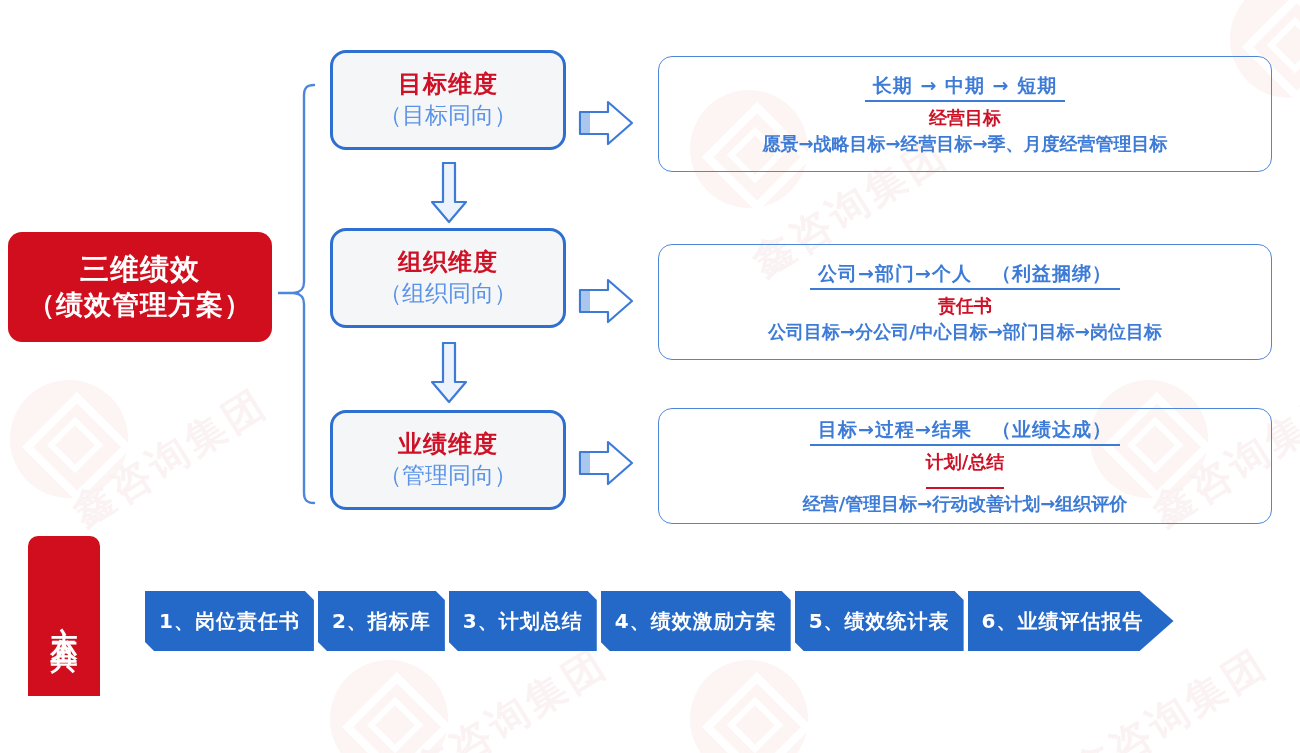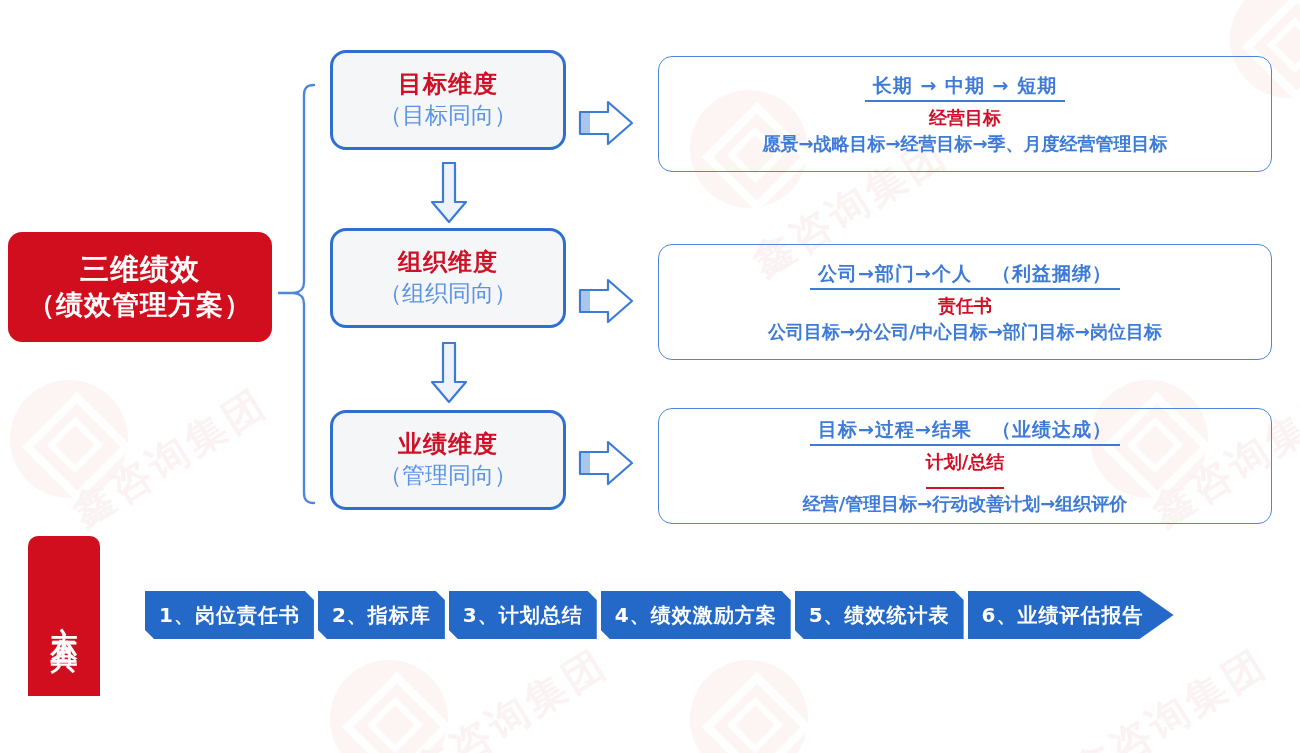--- a/index.html
+++ b/index.html
@@ -88,21 +88,21 @@
     display:flex; align-items:center; justify-content:center;
     color:#fff; font-size:27px; font-weight:700;
     writing-mode:vertical-rl; letter-spacing:7px; padding-top:6px;
   }
 
   
   .tools-row{ position:absolute; left:145px; top:591px; height:60px; display:flex; }
   .chip{
     background:#2468C8; color:#fff; font-size:20px; font-weight:700;
     display:flex; align-items:center; justify-content:center;
-    height:48px; margin-right:4px; letter-spacing:1px; white-space:nowrap;
+    height:60px; margin-right:4px; letter-spacing:1px; white-space:nowrap;
     padding:0 14px;
     clip-path: polygon(0 0, calc(100% - 9px) 0, 100% 9px, 100% 100%, 9px 100%, 0 calc(100% - 9px));
   }
   .chip.last{
     margin-right:0; padding-right:30px;
     clip-path: polygon(0 0, calc(100% - 34px) 0, 100% 50%, calc(100% - 34px) 100%, 0 100%);
   }
 </style>
 </head>
 <body>

